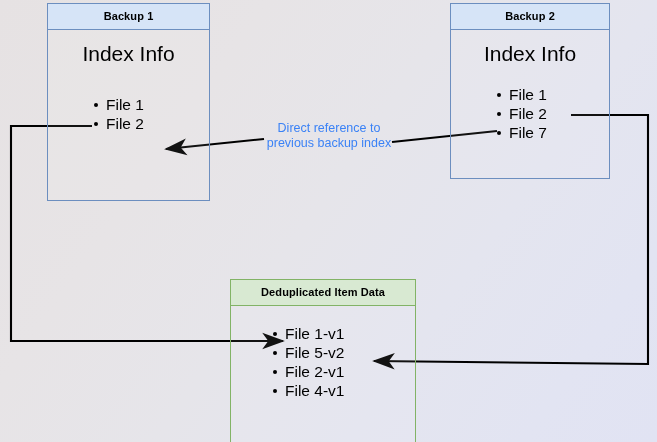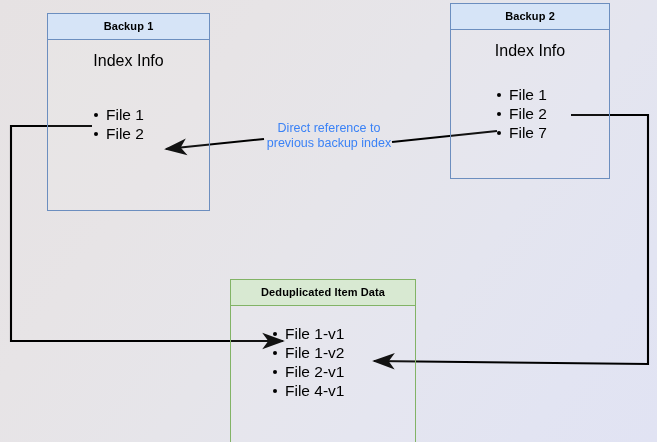--- a/index.html
+++ b/index.html
@@ -72,21 +72,21 @@
   .node.green .node-header {
     background: #d8e9d2;
     border-bottom: 1.6px solid #82b366;
   }
 
   
   .index-title {
     position: absolute;
     width: 100%;
     text-align: center;
-    font-size: 16px;
+    font-size: 21px;
     color: #000;
     top: 12px;
   }
   ul.file-list {
     position: absolute;
     margin: 0;
     padding: 0;
     list-style: none;
     font-size: 15.5px;
     color: #000;
@@ -140,21 +140,21 @@
 
     <path d="M 92 126 L 11 126 L 11 341 L 283 341" fill="none" stroke="#000" stroke-width="2.1" marker-end="url(#arrow)"></path>
 
     <path d="M 497 131 L 392 142" fill="none" stroke="#000" stroke-width="2.1"></path>
 
     <path d="M 264 139 L 166 149" fill="none" stroke="#000" stroke-width="2.1" marker-end="url(#arrow)"></path>
 
     <path d="M 571 115 L 648 115 L 648 364 L 374 361" fill="none" stroke="#000" stroke-width="2.1" marker-end="url(#arrow)"></path>
   </svg>
 
-  <div class="node blue" id="backup1" style="left:47px; top:13px; width:163px; height:198px;">
+  <div class="node blue" id="backup1" style="left:47px; top:3px; width:163px; height:198px;">
     <div class="node-header">Backup 1</div>
     <div class="node-body">
       <div class="index-title">Index Info</div>
       <ul class="file-list" id="backup1-files">
         <li>File 1</li>
         <li>File 2</li>
       </ul>
     </div>
   </div>
 
@@ -168,21 +168,21 @@
         <li>File 7</li>
       </ul>
     </div>
   </div>
 
   <div class="node green" id="dedup" style="left:230px; top:279px; width:186px; height:171px;">
     <div class="node-header">Deduplicated Item Data</div>
     <div class="node-body">
       <ul class="file-list" id="dedup-files">
         <li>File 1-v1</li>
-        <li>File 1-v2</li>
+        <li>File 5-v2</li>
         <li>File 2-v1</li>
         <li>File 4-v1</li>
       </ul>
     </div>
   </div>
 
   <div id="ref-label">Direct reference to
 previous backup index</div>
 
 </div>

